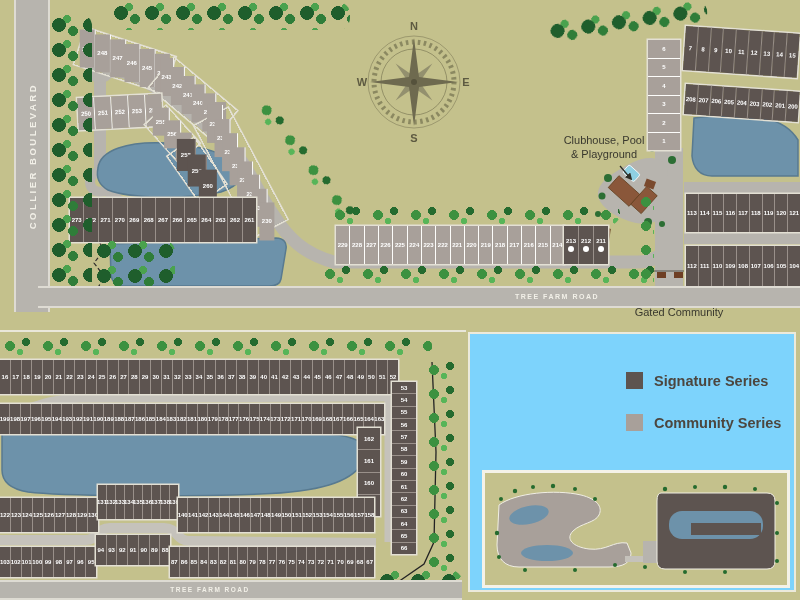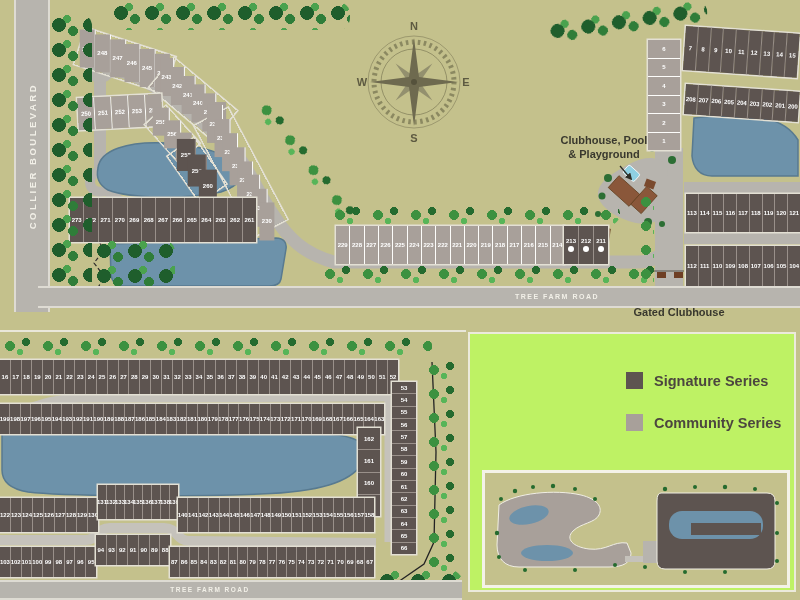--- a/index.html
+++ b/index.html
@@ -37,25 +37,25 @@
 
   
   .h-road{position:absolute;background:#b7b4ae;border-top:2px solid #dedbd3;border-bottom:2px solid #dedbd3}
   .v-road{position:absolute;background:#b7b4ae;border-left:2px solid #dedbd3;border-right:2px solid #dedbd3;
           display:flex;align-items:center;justify-content:center}
   .road-label{position:absolute;color:#f2f0e8;font-weight:bold;font-size:7px;letter-spacing:1.5px;
               text-align:center}
   .v-road .road-label{position:static;writing-mode:vertical-rl;transform:rotate(180deg);
               font-size:9.5px;letter-spacing:2.5px}
 
-  .map-note{position:absolute;color:#39382e;font-weight:bold;font-size:11px;line-height:1.25;text-align:center}
+  .map-note{position:absolute;color:#39382e;font-weight:normal;font-size:11px;line-height:1.25;text-align:center}
 
   
   #legend-panel{position:absolute;left:468px;top:332px;width:328px;height:260px;
-      border:2px solid #eceadb;background:#bef264;box-sizing:border-box}
+      border:2px solid #eceadb;background:#7dd3fc;box-sizing:border-box}
   .legend-item{position:absolute;display:flex;align-items:center;gap:11px}
   .legend-swatch{width:17px;height:17px}
   .sw-sig{background:#5d5450}
   .sw-exec{background:#a8a09a}
   .legend-label{font-size:14.5px;font-weight:bold;color:#4c463f}
   #minimap-box{position:absolute;left:12px;top:136px;width:302px;height:112px;
       border:3px solid #f4f2e8;background:#c4c18c}
 
   #detail-plan{position:absolute;left:0;top:330px;width:466px;height:270px;
       border-top:2px solid #e9e7da}
@@ -277,21 +277,21 @@
       <circle cx="58" cy="66" r="3" fill="#55523c"></circle>
       <text x="58" y="14" text-anchor="middle" font-size="11" font-weight="bold" fill="#5d5a41">N</text>
       <text x="110" y="70" text-anchor="middle" font-size="11" font-weight="bold" fill="#5d5a41">E</text>
       <text x="58" y="126" text-anchor="middle" font-size="11" font-weight="bold" fill="#5d5a41">S</text>
       <text x="6" y="70" text-anchor="middle" font-size="11" font-weight="bold" fill="#5d5a41">W</text>
     </svg>
 
     <div class="map-note" style="left:548px;top:134px;width:112px">
       <span>Clubhouse, Pool</span><br><span>&amp; Playground</span>
     </div>
-    <div class="map-note" style="left:624px;top:306px;width:110px">Gated Clubhouse</div>
+    <div class="map-note" style="left:624px;top:306px;width:110px">Gated Community</div>
   </div>
 
   <div id="detail-plan">
     <svg width="466" height="270" viewBox="0 0 466 270">
 
       <path d="M0,82 C30,80 40,67 80,66 L386,65" fill="none" stroke="#c5c2bb" stroke-width="9"></path>
       <path d="M388,62 L388,210" fill="none" stroke="#c5c2bb" stroke-width="7"></path>
       <path d="M0,208 L86,208 C98,208 96,196 110,196 L164,196 C178,196 176,209 190,209 L376,211" fill="none" stroke="#c5c2bb" stroke-width="10"></path>
 
       <path d="M2,100 C60,96 200,98 300,100 C330,101 352,104 360,110 C368,116 368,124 362,132 C350,150 320,160 260,162 C180,165 60,164 28,160 C10,157 2,150 2,138 Z" fill="#6d92aa" stroke="#587a90" stroke-width="1.5"></path>

